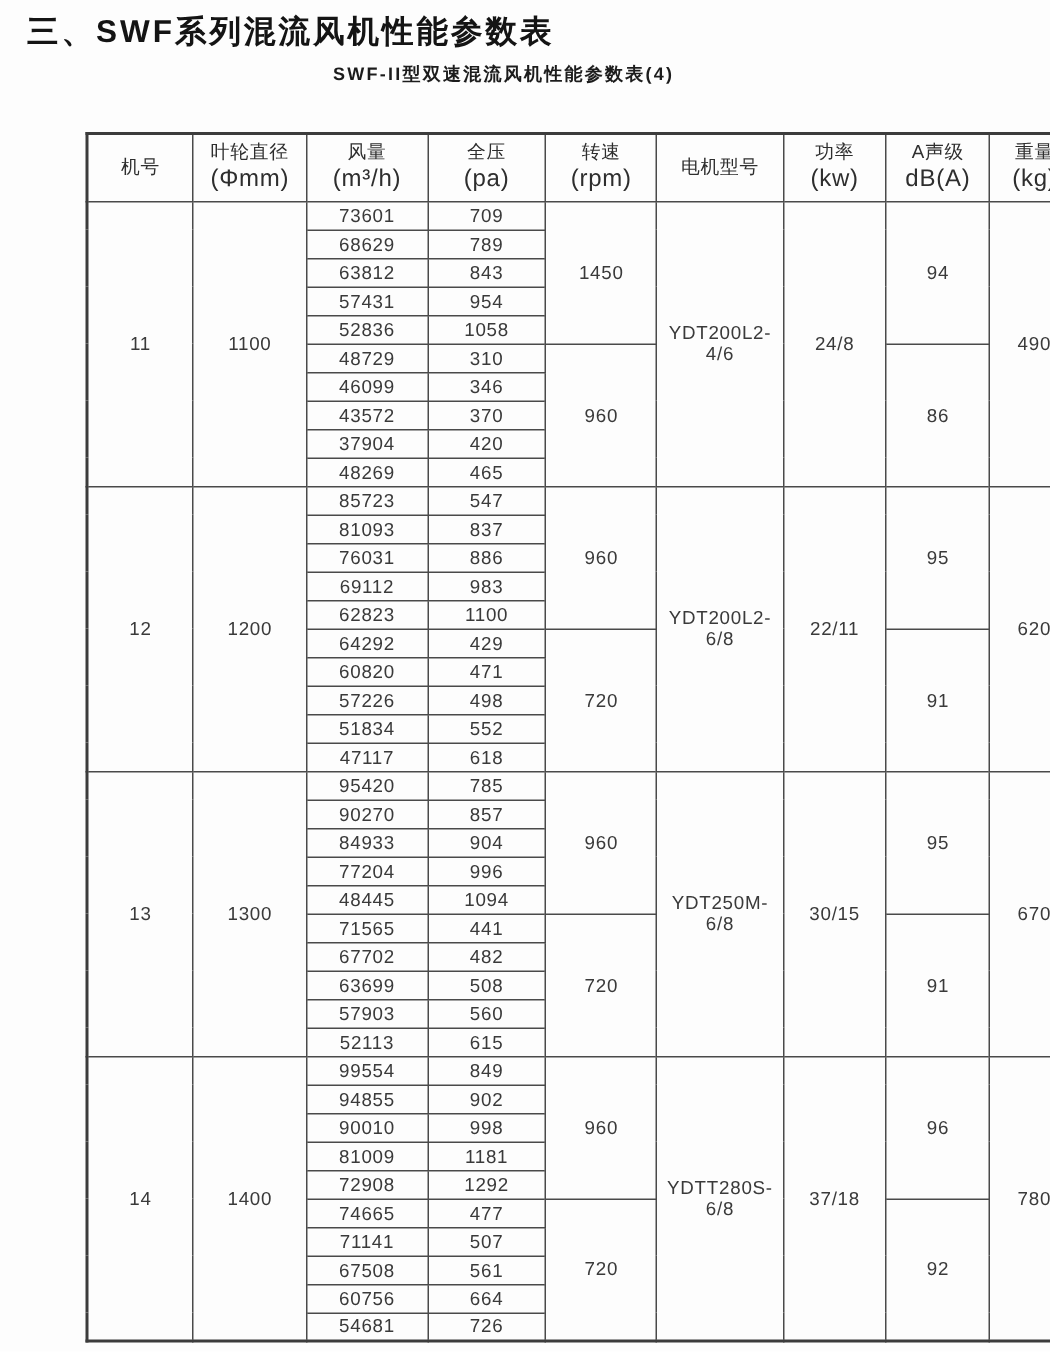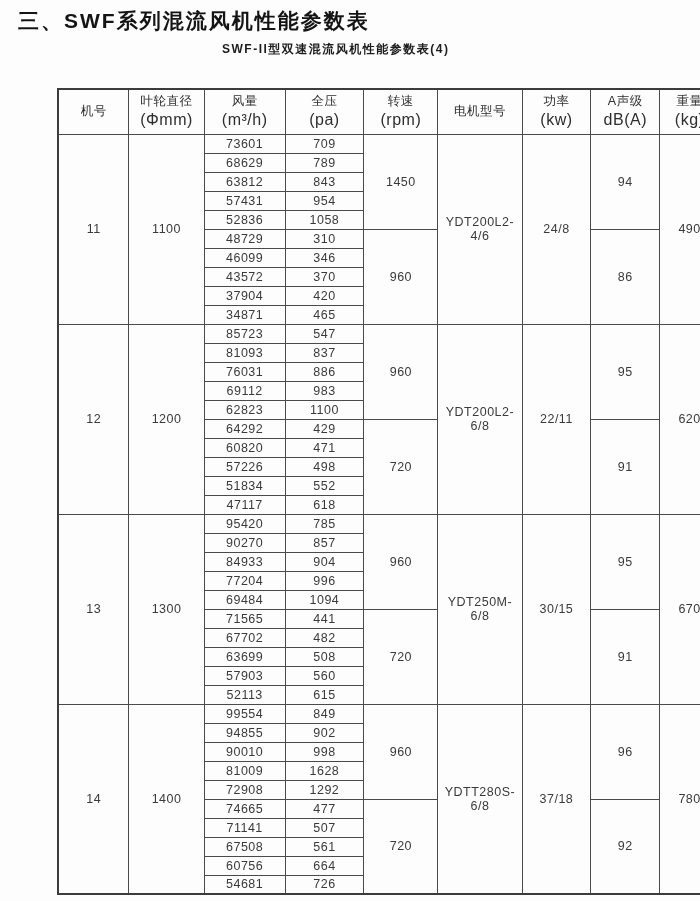--- a/index.html
+++ b/index.html
@@ -143,21 +143,21 @@
         </tr>
         <tr>
           <td>43572</td>
           <td>370</td>
         </tr>
         <tr>
           <td>37904</td>
           <td>420</td>
         </tr>
         <tr>
-          <td>34871</td>
+          <td>48269</td>
           <td>465</td>
         </tr>
         <tr>
           <td rowspan="10">12</td>
           <td rowspan="10">1200</td>
           <td>85723</td>
           <td>547</td>
           <td rowspan="5">960</td>
           <td rowspan="10">YDT200L2-6/8</td>
           <td rowspan="10">22/11</td>
@@ -219,21 +219,21 @@
         </tr>
         <tr>
           <td>84933</td>
           <td>904</td>
         </tr>
         <tr>
           <td>77204</td>
           <td>996</td>
         </tr>
         <tr>
-          <td>69484</td>
+          <td>48445</td>
           <td>1094</td>
         </tr>
         <tr>
           <td>71565</td>
           <td>441</td>
           <td rowspan="5">720</td>
           <td rowspan="5">91</td>
         </tr>
         <tr>
           <td>67702</td>
@@ -265,21 +265,21 @@
         <tr>
           <td>94855</td>
           <td>902</td>
         </tr>
         <tr>
           <td>90010</td>
           <td>998</td>
         </tr>
         <tr>
           <td>81009</td>
-          <td>1628</td>
+          <td>1181</td>
         </tr>
         <tr>
           <td>72908</td>
           <td>1292</td>
         </tr>
         <tr>
           <td>74665</td>
           <td>477</td>
           <td rowspan="5">720</td>
           <td rowspan="5">92</td>

